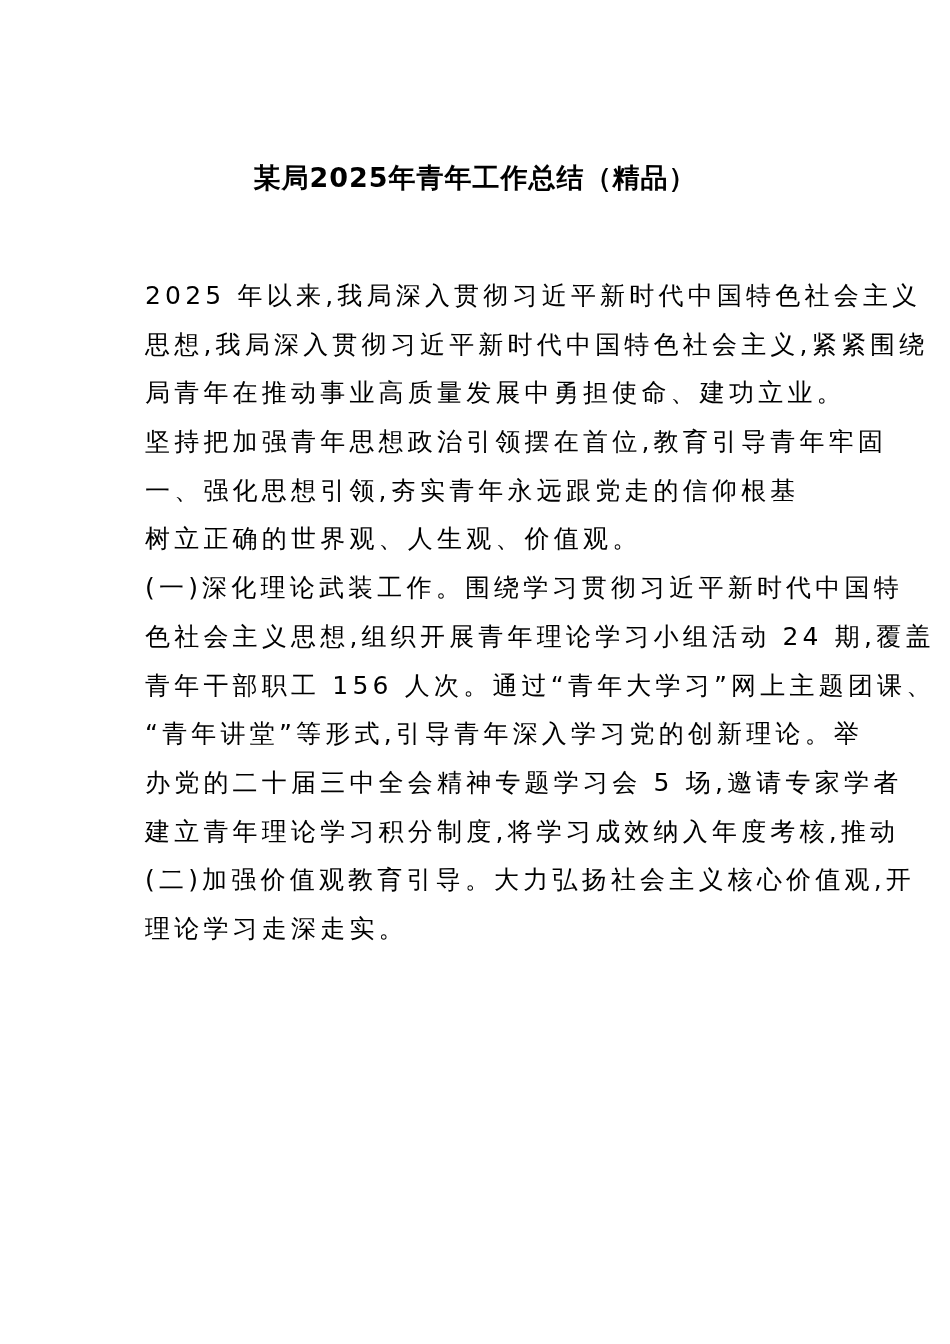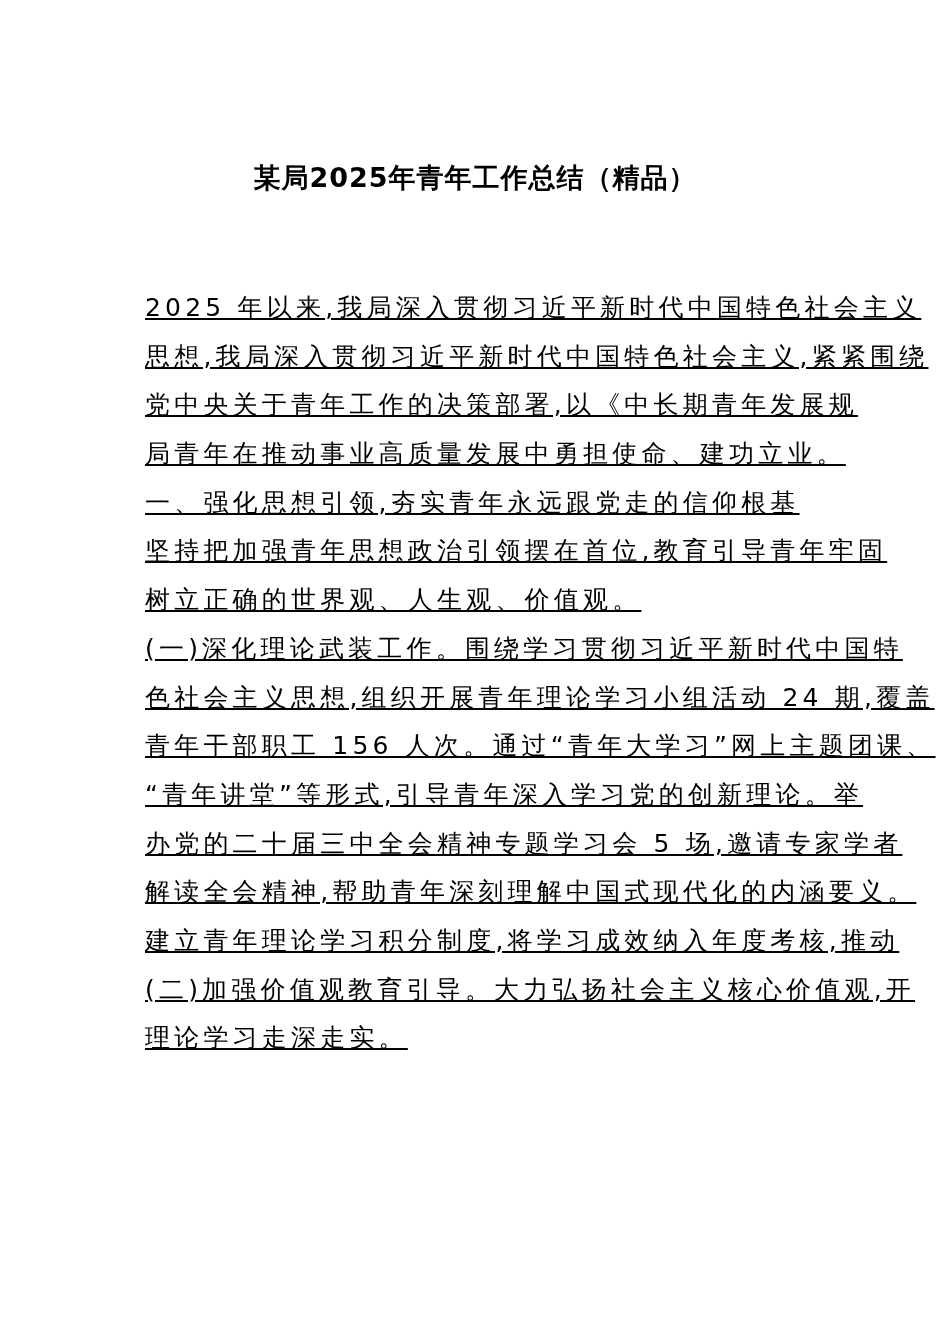--- a/index.html
+++ b/index.html
@@ -29,49 +29,46 @@
       width: 950px;
       text-align: center;
       font-size: 27px;
       font-weight: bold;
       letter-spacing: 1px;
       line-height: 40px;
     }
     .body-text {
       position: absolute;
       left: 145px;
-      top: 284px;
+      top: 272px;
       width: 700px;
-      text-decoration: underline;
     }
     .line {
       font-size: 25px;
       line-height: 48.7px;
       height: 48.7px;
       white-space: nowrap;
       letter-spacing: 4.2px;
     }
   </style>
 </head>
 <body>
 
 <div class="page">
   <div class="title">某局2025年青年工作总结（精品）</div>
 
   <div class="body-text">
     <div class="line">2025 年以来,我局深入贯彻习近平新时代中国特色社会主义</div>
     <div class="line">思想,我局深入贯彻习近平新时代中国特色社会主义,紧紧围绕</div>
-    <div class="line">党中央关于青年工作的决策部署,以《中长期青年发展规</div>
     <div class="line">局青年在推动事业高质量发展中勇担使命、建功立业。</div>
+    <div class="line">坚持把加强青年思想政治引领摆在首位,教育引导青年牢固</div>
     <div class="line">一、强化思想引领,夯实青年永远跟党走的信仰根基</div>
-    <div class="line">坚持把加强青年思想政治引领摆在首位,教育引导青年牢固</div>
     <div class="line">树立正确的世界观、人生观、价值观。</div>
     <div class="line">(一)深化理论武装工作。围绕学习贯彻习近平新时代中国特</div>
     <div class="line">色社会主义思想,组织开展青年理论学习小组活动 24 期,覆盖</div>
     <div class="line">青年干部职工 156 人次。通过“青年大学习”网上主题团课、</div>
     <div class="line">“青年讲堂”等形式,引导青年深入学习党的创新理论。举</div>
     <div class="line">办党的二十届三中全会精神专题学习会 5 场,邀请专家学者</div>
-    <div class="line">解读全会精神,帮助青年深刻理解中国式现代化的内涵要义。</div>
     <div class="line">建立青年理论学习积分制度,将学习成效纳入年度考核,推动</div>
     <div class="line">(二)加强价值观教育引导。大力弘扬社会主义核心价值观,开</div>
     <div class="line">理论学习走深走实。</div>
   </div>
 </div>
 
 </body></html>

